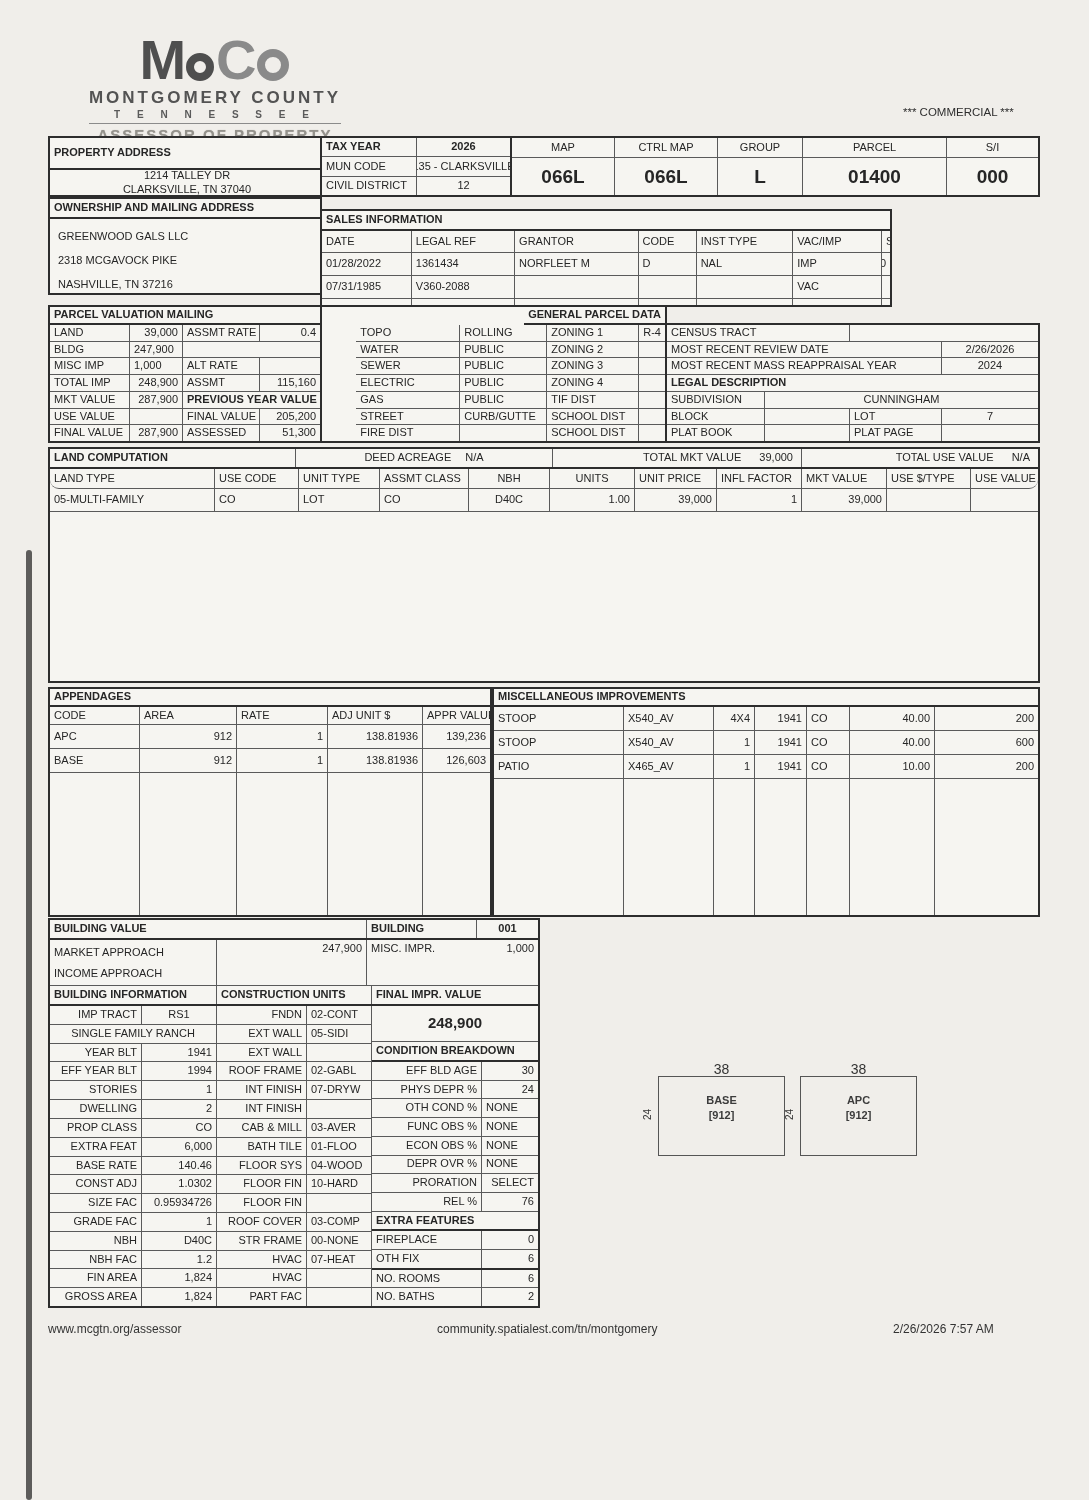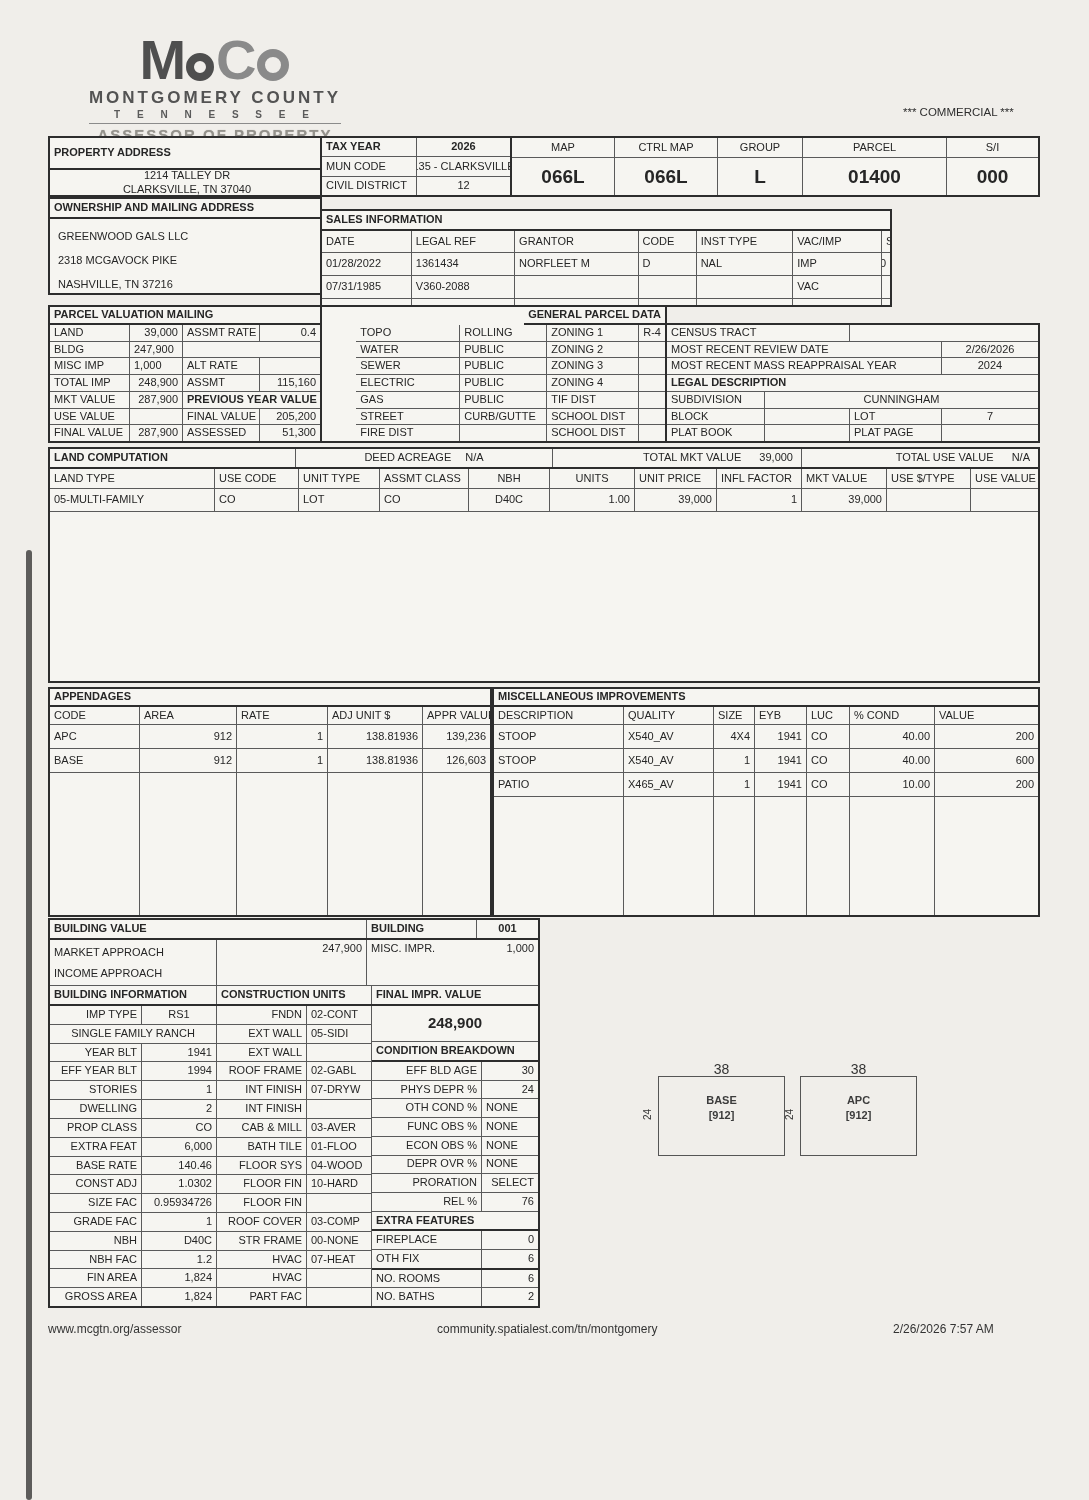--- a/index.html
+++ b/index.html
@@ -357,21 +357,21 @@
       </div>
       <div class="c ar" style="width:249px;gap:18px;padding-right:8px;">
         <span>TOTAL MKT VALUE</span>
         <span>39,000</span>
       </div>
       <div class="c ar f1" style="gap:18px;padding-right:8px;">
         <span>TOTAL USE VALUE</span>
         <span>N/A</span>
       </div>
     </div>
-    <div class="row land-row land-h" style="height:20px;">
+    <div class="row land-row land-h" style="height:20px;border-radius:9px;">
       <div class="c">LAND TYPE</div>
       <div class="c">USE CODE</div>
       <div class="c">UNIT TYPE</div>
       <div class="c">ASSMT CLASS</div>
       <div class="c">NBH</div>
       <div class="c">UNITS</div>
       <div class="c">UNIT PRICE</div>
       <div class="c">INFL FACTOR</div>
       <div class="c">MKT VALUE</div>
       <div class="c">USE $/TYPE</div>
@@ -429,29 +429,20 @@
         <div class="c"></div>
         <div class="c"></div>
         <div class="c"></div>
     </div>
   </div>
 
   <div class="sec" style="left:492px;top:687px;width:548px;height:230px;">
     <div class="row hv" style="height:18px;">
       <div class="c b f1">MISCELLANEOUS IMPROVEMENTS</div>
     </div>
-    <div class="row misc-row" style="height:18px;">
-      <div class="c">DESCRIPTION</div>
-      <div class="c">QUALITY</div>
-      <div class="c">SIZE</div>
-      <div class="c">EYB</div>
-      <div class="c">LUC</div>
-      <div class="c">% COND</div>
-      <div class="c">VALUE</div>
-    </div>
     <div data-repeat="misc.rows">
       
     
         <div class="row misc-row misc-d" style="height:24px;">
           <div class="c">STOOP</div>
           <div class="c">X540_AV</div>
           <div class="c">4X4</div>
           <div class="c">1941</div>
           <div class="c">CO</div>
           <div class="c">40.00</div>
@@ -506,21 +497,21 @@
     </div>
     <div class="row hv" style="height:20px;">
       <div class="c b" style="width:167px;">BUILDING INFORMATION</div>
       <div class="c b" style="width:155px;">CONSTRUCTION UNITS</div>
       <div class="c b f1">FINAL IMPR. VALUE</div>
     </div>
     <div class="row nb f1">
 
       <div class="bcol" style="width:167px;border-right:1px solid #5a5a5a;">
         <div class="row info-row">
-          <div class="c">IMP TYPE</div>
+          <div class="c">IMP TRACT</div>
           <div class="c ac" style="justify-content:center;">RS1</div>
         </div>
         <div class="row">
           <div class="c ac f1">SINGLE FAMILY RANCH</div>
         </div>
         <div data-repeat="building.info_rows">
           
         
             <div class="row info-row">
               <div class="c">YEAR BLT</div>

